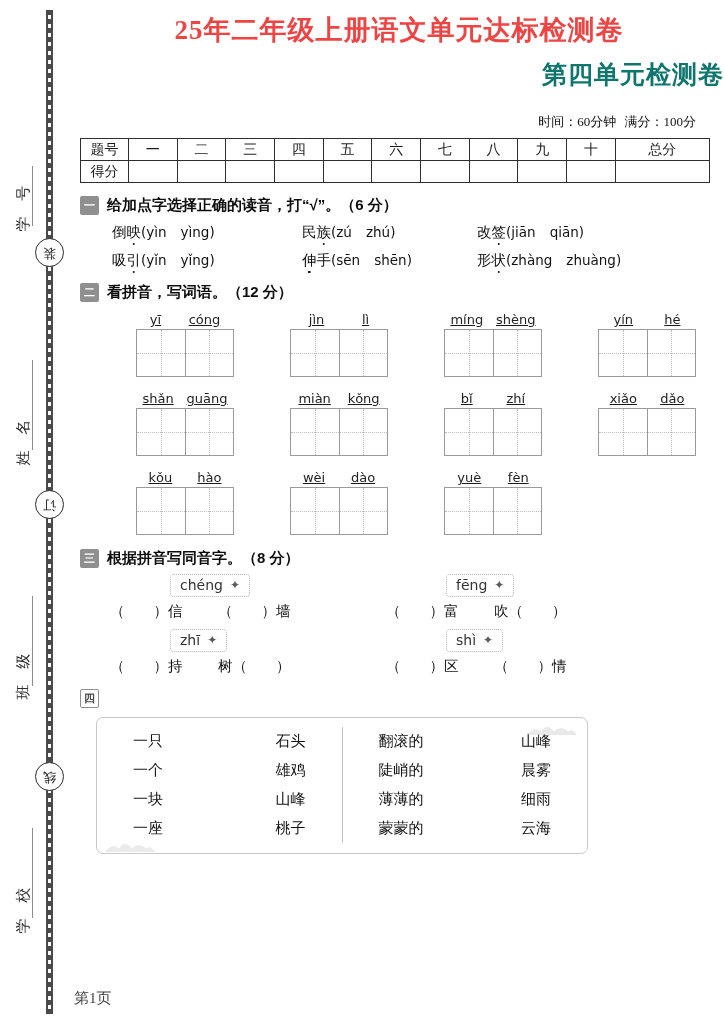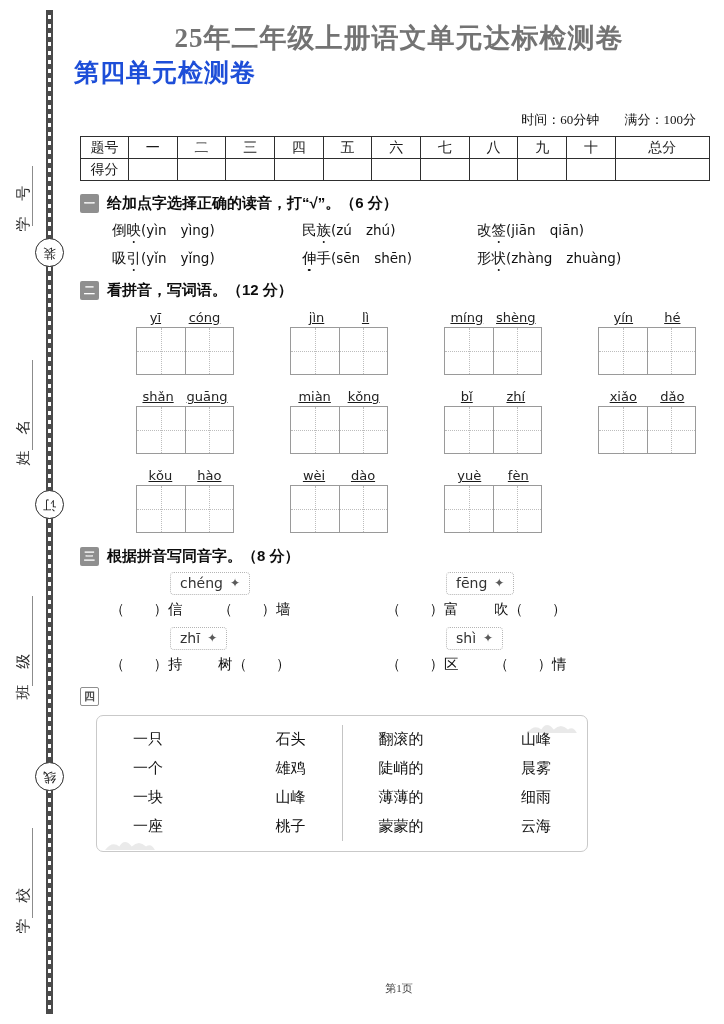--- a/index.html
+++ b/index.html
@@ -50,33 +50,33 @@
   .lb1 { top: 196px; } .vr1 { top: 166px; height: 60px; }
   .lb2 { top: 430px; } .vr2 { top: 360px; height: 90px; }
   .lb3 { top: 664px; } .vr3 { top: 596px; height: 90px; }
   .lb4 { top: 898px; } .vr4 { top: 828px; height: 90px; }
 
   
   .page { position: absolute; left: 74px; top: 0; width: 650px; height: 1024px; }
 
   .title-main {
     text-align: center; font-size: 27px; font-weight: 700;
-    letter-spacing: 1px; margin-top: 20px; color: #737373;
+    letter-spacing: 1px; margin-top: 12px; color: #ef4444;
     font-family: "Liberation Serif", "DejaVu Serif", serif;
   }
   .title-sub {
-    text-align: left; font-size: 25px; font-weight: 700;
-    letter-spacing: 1px; color: #1d4ed8;
+    text-align: right; font-size: 25px; font-weight: 700;
+    letter-spacing: 1px; margin-top: 10px; color: #0f766e;
   }
 
   .meta-row {
     margin-top: 22px; padding-right: 28px;
     text-align: right; font-size: 13px; color: #111;
   }
-  .meta-row span { margin-left: 22px; }
+  .meta-row span { margin-left: 5px; }
 
   table.score {
     margin: 7px 0 0 6px; width: 630px;
     border-collapse: collapse;
     font-size: 14px;
   }
   table.score td {
     border: 1px solid #2e2e2e;
     height: 22px; text-align: center; vertical-align: middle;
     padding: 0;
@@ -167,22 +167,22 @@
   .match-col { flex: 1; display: flex; flex-direction: column; }
   .match-col.right { border-left: 1.2px solid #c4c4c4; }
   .match-line { display: flex; justify-content: space-between; padding: 5px 36px; font-size: 15px; color: #111; }
   .cloud {
     position: absolute; width: 54px; height: 16px; opacity: .5;
   }
   .cloud.tr { right: 8px; top: 2px; }
   .cloud.bl { left: 6px; bottom: 0px; }
 
   .footer {
-    position: absolute; bottom: 28px; left: 0; width: 650px;
-    text-align: center; font-size: 11px; color: #444;
+    position: absolute; bottom: 16px; left: 0; width: 650px;
+    text-align: left; font-size: 15px; color: #444;
   }
 </style>
 </head>
 <body>
 
 <div class="sidebar">
   <div class="bind-line"></div>
 
   <div class="vrule vr1"></div>
   <div class="vlabel lb1">学 号</div>

